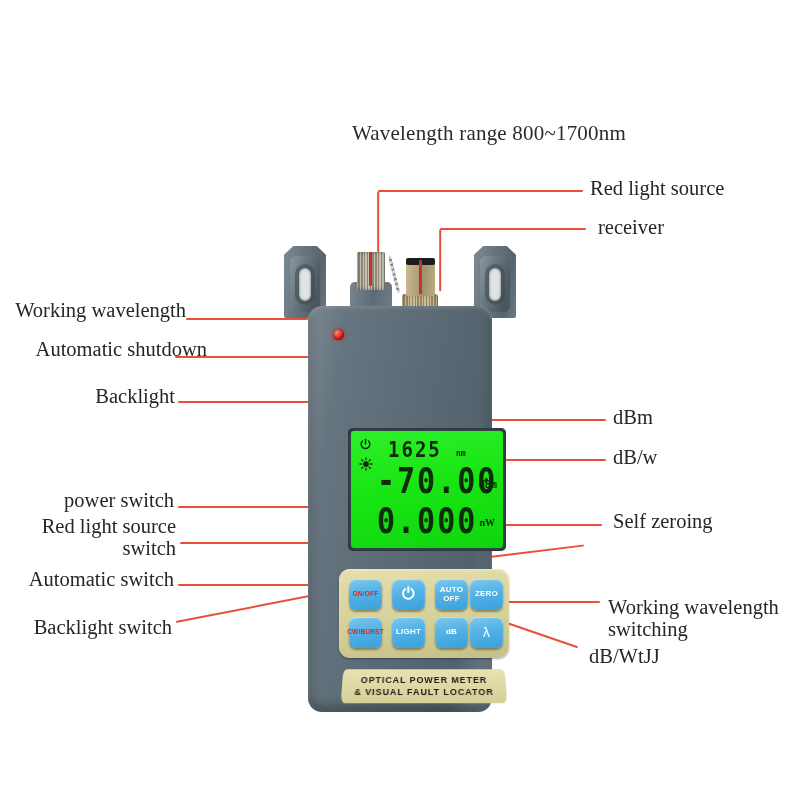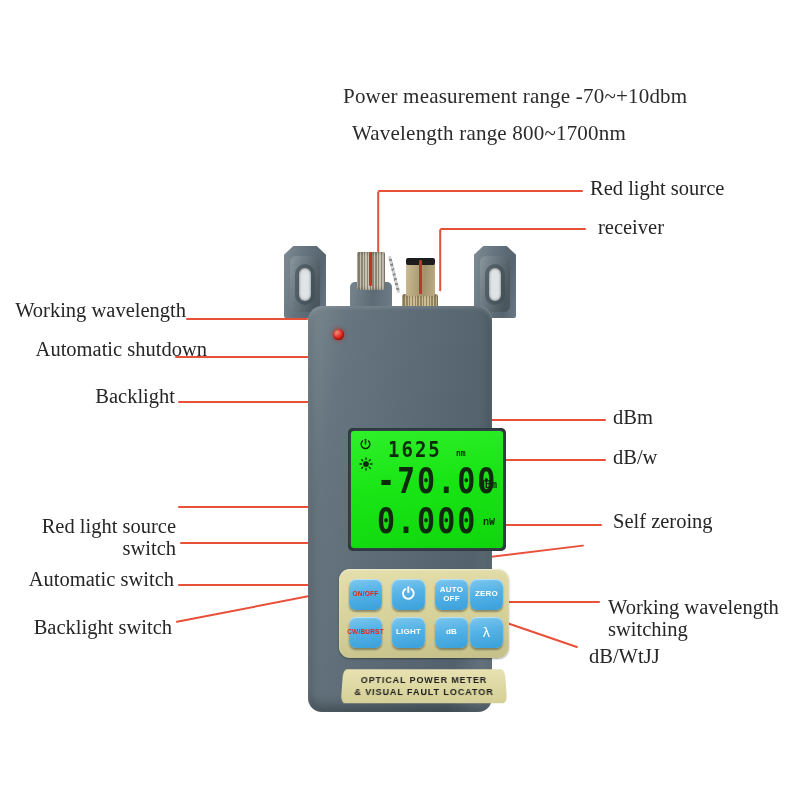--- a/index.html
+++ b/index.html
@@ -175,21 +175,21 @@
     font-family:"DejaVu Sans Mono", monospace;
     font-size:10px;color:#0d2a0b;font-weight:700;
   }
   #lcd-nw{
     position:absolute;left:26px;top:72px;
     font-size:30px;line-height:30px;
     transform:scaleY(1.2);transform-origin:left top;
   }
   #lcd-nw-unit{
     position:absolute;right:8px;top:86px;
-    font-family:Liberation Mono, monospace;
+    font-family:Liberation Serif, serif;
     font-size:10px;color:#0d2a0b;font-weight:700;
   }
   .lcd-ico{position:absolute;left:8px;color:#0d2a0b;}
   #ico-power{top:6px;}
   #ico-backlight{top:26px;}
 
   
   #keypad{
     position:absolute;
     left:31px;top:263px;width:170px;height:89px;
@@ -228,21 +228,20 @@
     font-weight:700;font-size:9px;color:#1b1b1b;
     letter-spacing:.9px;line-height:1.35;
     transform:perspective(80px) rotateX(4deg);
   }
 </style>
 </head>
 <body>
 
 <div id="stage">
 
-  <div class="spec" id="spec1">Power measurement range -70~+10dbm</div>
   <div class="spec" id="spec2">Wavelength range 800~1700nm</div>
 
   <div class="lead" style="left:378px;top:190px;width:205px;"></div>
   <div class="lead" style="left:378px;top:190px;width:62px;transform:rotate(90deg);"></div>
 
   <div class="lead" style="left:440px;top:228px;width:146px;"></div>
   <div class="lead" style="left:440px;top:228px;width:62px;transform:rotate(90deg);"></div>
 
   <div class="lead" style="left:186px;top:318px;width:122px;"></div>
 
@@ -346,20 +345,21 @@
         <span>OPTICAL  POWER  METER</span>
         <span>&amp; VISUAL  FAULT  LOCATOR</span>
       </div>
     </div>
   </div>
 
   <div class="note left" style="left:0px;top:299px;width:186px;">Working wavelength</div>
   <div class="note left" style="left:0px;top:338px;width:172px;margin-left:35px;">Automatic shutdown</div>
   <div class="note left" style="left:0px;top:385px;width:175px;">Backlight</div>
 
+  <div class="note left" style="left:0px;top:489px;width:174px;">power switch</div>
   <div class="note left two" style="left:0px;top:516px;width:176px;white-space:pre-line;">Red light source
 switch</div>
   <div class="note left" style="left:0px;top:568px;width:174px;text-align:right;">Automatic switch</div>
   <div class="note left" style="left:0px;top:616px;width:172px;">Backlight switch</div>
 
   <div class="note right" style="left:590px;top:177px;">Red light source</div>
   <div class="note right" style="left:598px;top:216px;text-align:right;">receiver</div>
   <div class="note right" style="left:613px;top:406px;">dBm</div>
   <div class="note right" style="left:613px;top:446px;">dB/w</div>
 

